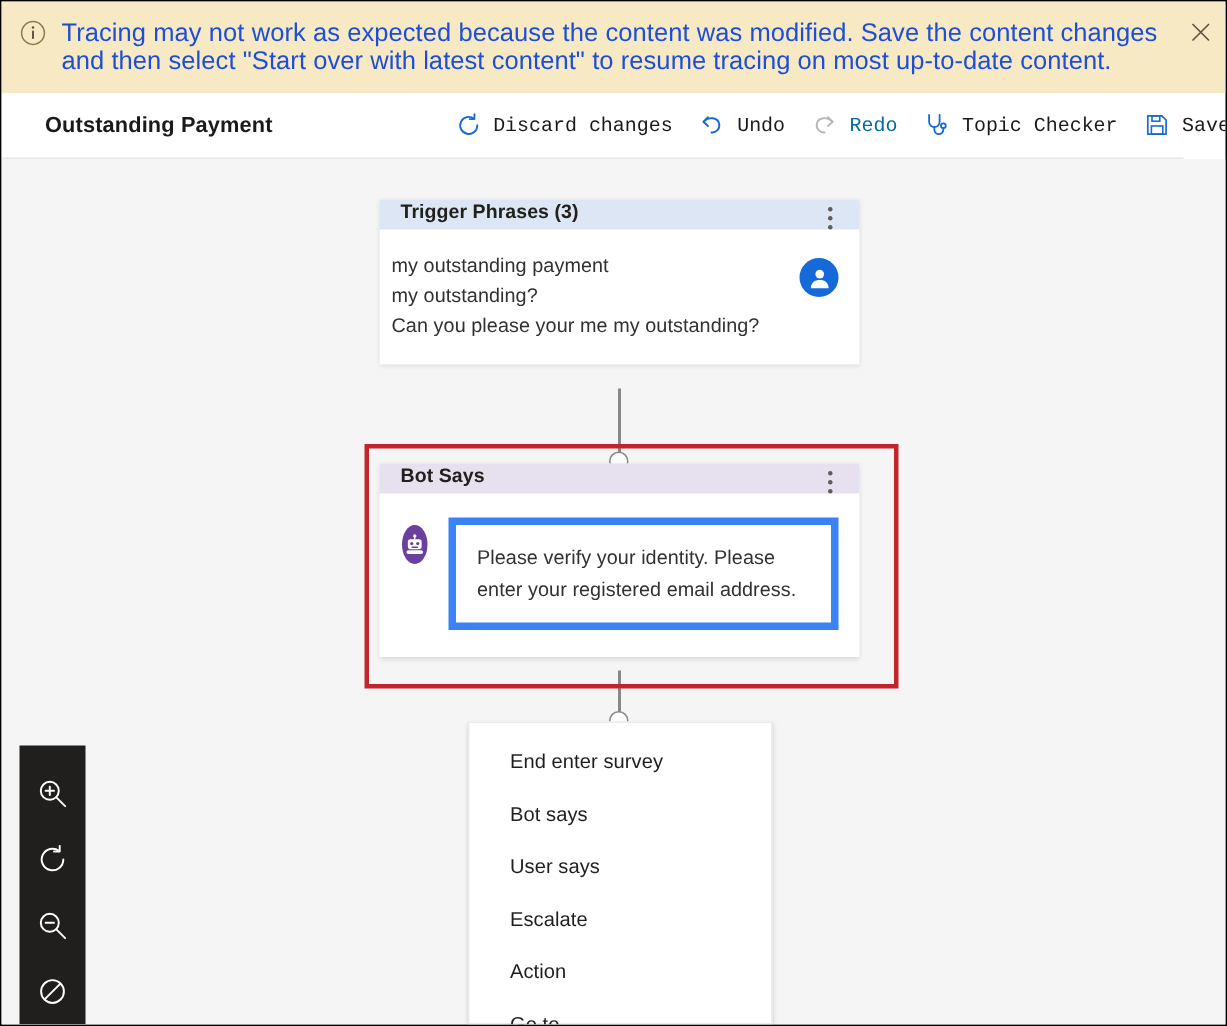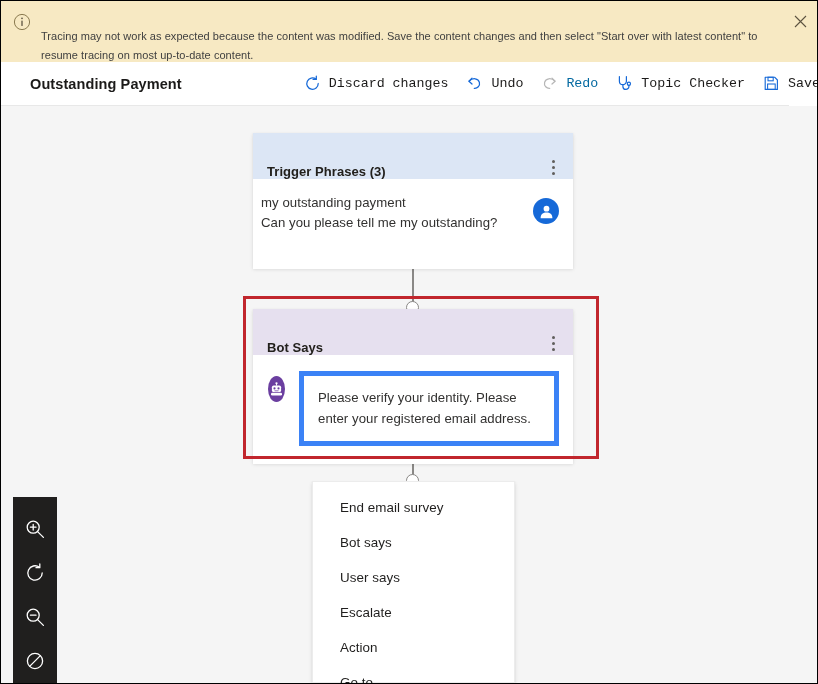--- a/index.html
+++ b/index.html
@@ -34,26 +34,25 @@
   }
   .notif-icon {
     flex: 0 0 auto;
     width: 18px; height: 18px;
     margin-right: 10px;
     margin-top: 1px;
   }
   .notif-icon svg { display: block; }
   .notif-text {
     flex: 1 1 auto;
-    font-size: 11px;
+    font-size: 17px;
     line-height: 19px;
-    color: #404040;
+    color: #1d4ed8;
     letter-spacing: 0.05px;
     padding-right: 20px;
-    margin-top: 15px;
   }
   .notif-close {
     position: absolute;
     right: 6px;
     top: 9px;
     width: 22px; height: 22px;
     display: flex;
     align-items: center;
     justify-content: center;
     cursor: pointer;
@@ -128,23 +127,23 @@
     border: 1.5px solid #8a8886;
   }
 
   
   .node {
     position: absolute;
     background: #ffffff;
     box-shadow: 0 1.2px 3.6px rgba(0,0,0,0.13), 0 0.3px 0.9px rgba(0,0,0,0.11);
   }
   .node-head {
-    height: 46px;
-    display: flex;
-    align-items: flex-end;
+    height: 20px;
+    display: flex;
+    align-items: flex-start;
     padding: 0 10px 0 14px;
     gap: 26px;
   }
   .node-head.trigger { background: #dce6f5; }
   .node-head.botsays { background: #e6e0ef; }
   .node-title {
     flex: 1 1 auto;
     font-size: 13px;
     font-weight: bold;
     color: #22201c;
@@ -355,21 +354,22 @@
         </div>
       </div>
       <div class="node-body" style="height:90px;">
         <div class="avatar user" style="right:14px; top:19px;">
           <svg width="17" height="17" viewBox="0 0 17 17">
             <circle cx="8.5" cy="5.7" r="2.9" fill="#ffffff"></circle>
             <path d="M2.6 15.2 C2.6 11.3 5.2 9.6 8.5 9.6 C11.8 9.6 14.4 11.3 14.4 15.2 Z" fill="#ffffff"></path>
           </svg>
         </div>
         <div class="phrase">my outstanding payment</div>
-        <div class="phrase">Can you please tell me my outstanding?</div>
+        <div class="phrase">my outstanding?</div>
+        <div class="phrase">Can you please your me my outstanding?</div>
       </div>
     </div>
 
     <div class="node" style="left:252px; top:203px; width:320px;">
       <div class="node-head botsays">
         <div class="node-title">Bot Says</div>
         <div class="kebab">
           <i></i>
             <i></i>
             <i></i>
@@ -388,21 +388,21 @@
           </svg>
         </div>
         <div class="msg-box">Please verify your identity. Please enter your registered email address.</div>
       </div>
     </div>
 
     <div class="highlight-box" style="left:242px; top:190px; width:356px; height:163px;"></div>
 
     <div class="menu" style="left:311px; top:375px; width:203px; height:202px;">
       <div class="menu-item">
-        <span>End email survey</span>
+        <span>End enter survey</span>
       </div>
       <div class="menu-item">
         <span>Bot says</span>
       </div>
       <div class="menu-item">
         <span>User says</span>
       </div>
       <div class="menu-item">
         <span>Escalate</span>
       </div>

